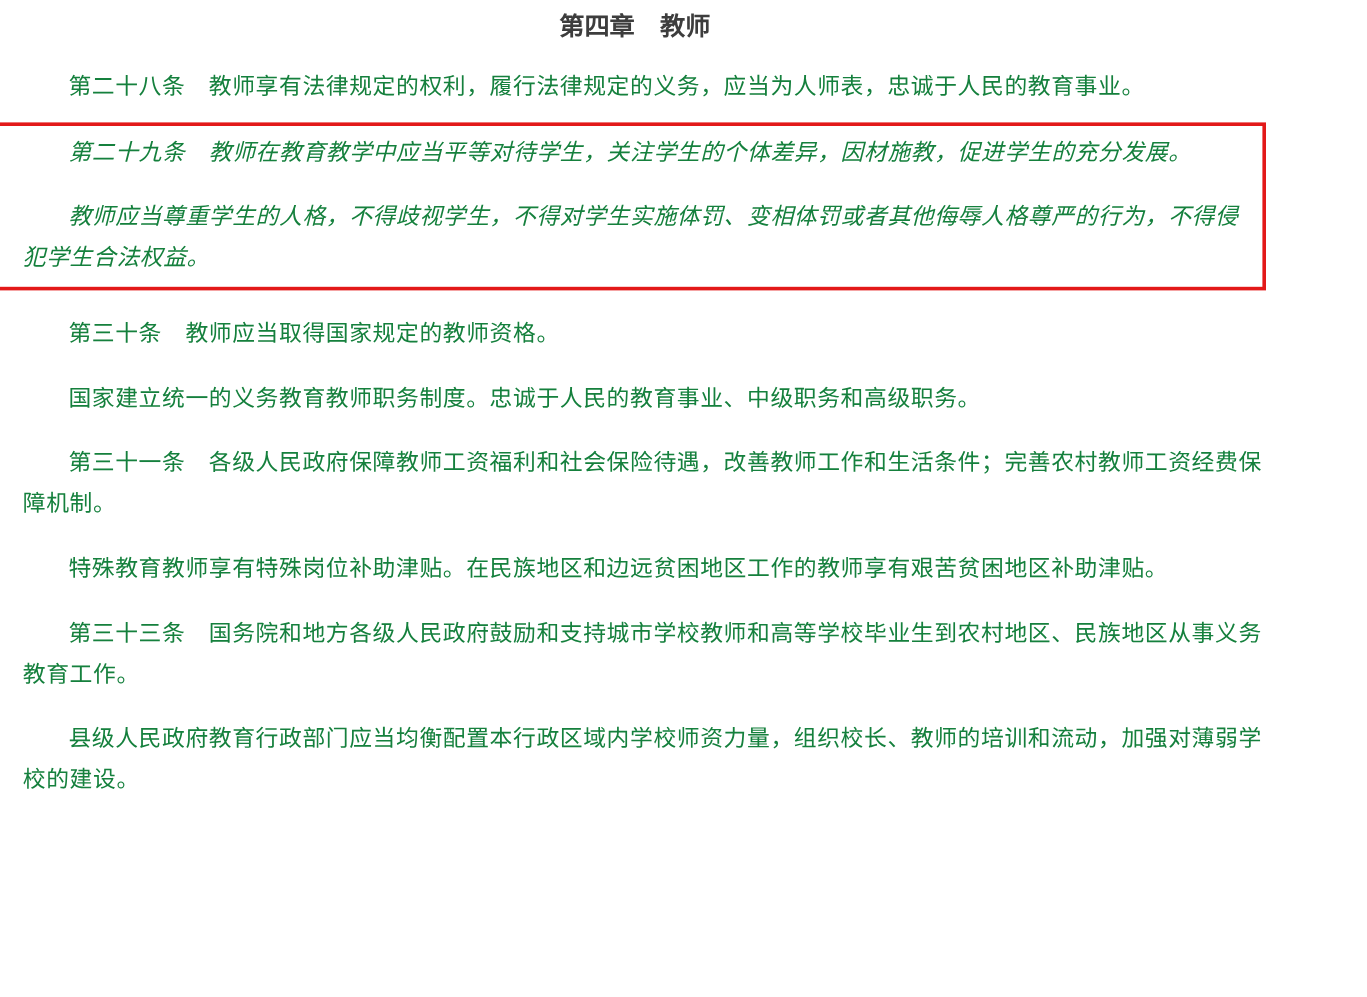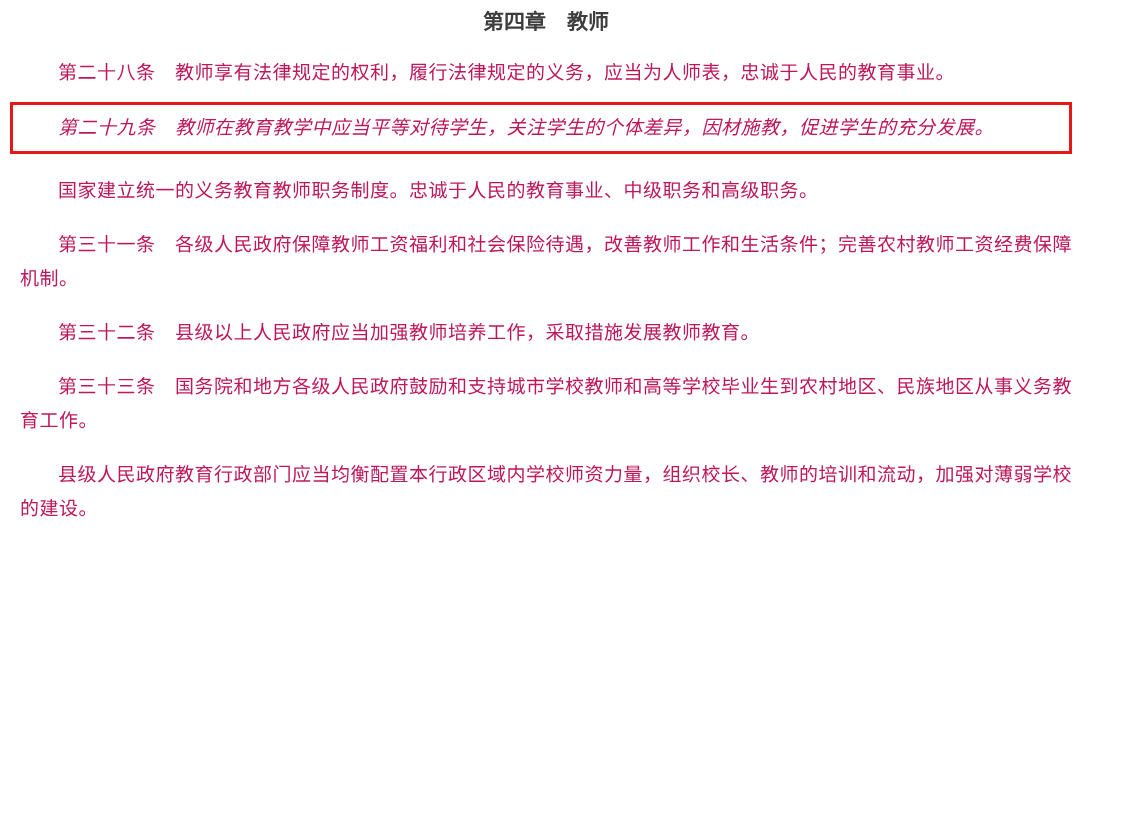--- a/index.html
+++ b/index.html
@@ -9,38 +9,38 @@
   }
   body {
     width: 1139px;
     height: 831px;
     overflow: hidden;
     font-family: "Liberation Serif", "DejaVu Serif", serif;
   }
   .page {
     box-sizing: content-box;
     width: 1052px;
-    padding: 8px 0 0 20px;
+    padding: 8px 0 0 3px;
     color: #3d3d3d;
   }
   .chapter-title {
     margin: 0;
     font-size: 21px;
     font-weight: bold;
     line-height: 28px;
     text-align: center;
     color: #3d3d3d;
   }
   .para {
-    margin: 20px 0 0 0;
+    margin: 20px 0 0 16px;
     font-size: 19px;
     line-height: 34px;
     text-indent: 2em;
     letter-spacing: 0.5px;
-    color: #be185d;
+    color: #15803d;
   }
   .highlight-box {
     border: 3px solid #e31919;
     margin: 12px 0 0 -10px;
     padding: 6px 8px 6px 7px;
     font-style: italic;
   }
   .highlight-box .para:first-child {
     margin-top: 0;
   }
@@ -50,28 +50,30 @@
 
 <article class="page">
 
   <h1 class="chapter-title">第四章　教师</h1>
 
   <p class="para">第二十八条　教师享有法律规定的权利，履行法律规定的义务，应当为人师表，忠诚于人民的教育事业。</p>
 
 
   <div class="highlight-box">
     <p class="para">第二十九条　教师在教育教学中应当平等对待学生，关注学生的个体差异，因材施教，促进学生的充分发展。</p>
+    <p class="para">教师应当尊重学生的人格，不得歧视学生，不得对学生实施体罚、变相体罚或者其他侮辱人格尊严的行为，不得侵犯学生合法权益。</p>
   </div>
 
+  <p class="para">第三十条　教师应当取得国家规定的教师资格。</p>
 
   <p class="para">国家建立统一的义务教育教师职务制度。忠诚于人民的教育事业、中级职务和高级职务。</p>
 
   <p class="para">第三十一条　各级人民政府保障教师工资福利和社会保险待遇，改善教师工作和生活条件；完善农村教师工资经费保障机制。</p>
 
 
+  <p class="para">特殊教育教师享有特殊岗位补助津贴。在民族地区和边远贫困地区工作的教师享有艰苦贫困地区补助津贴。</p>
 
-  <p class="para">第三十二条　县级以上人民政府应当加强教师培养工作，采取措施发展教师教育。</p>
 
   <p class="para">第三十三条　国务院和地方各级人民政府鼓励和支持城市学校教师和高等学校毕业生到农村地区、民族地区从事义务教育工作。</p>
 
   <p class="para">县级人民政府教育行政部门应当均衡配置本行政区域内学校师资力量，组织校长、教师的培训和流动，加强对薄弱学校的建设。</p>
 
 </article>
 
 </body></html>

